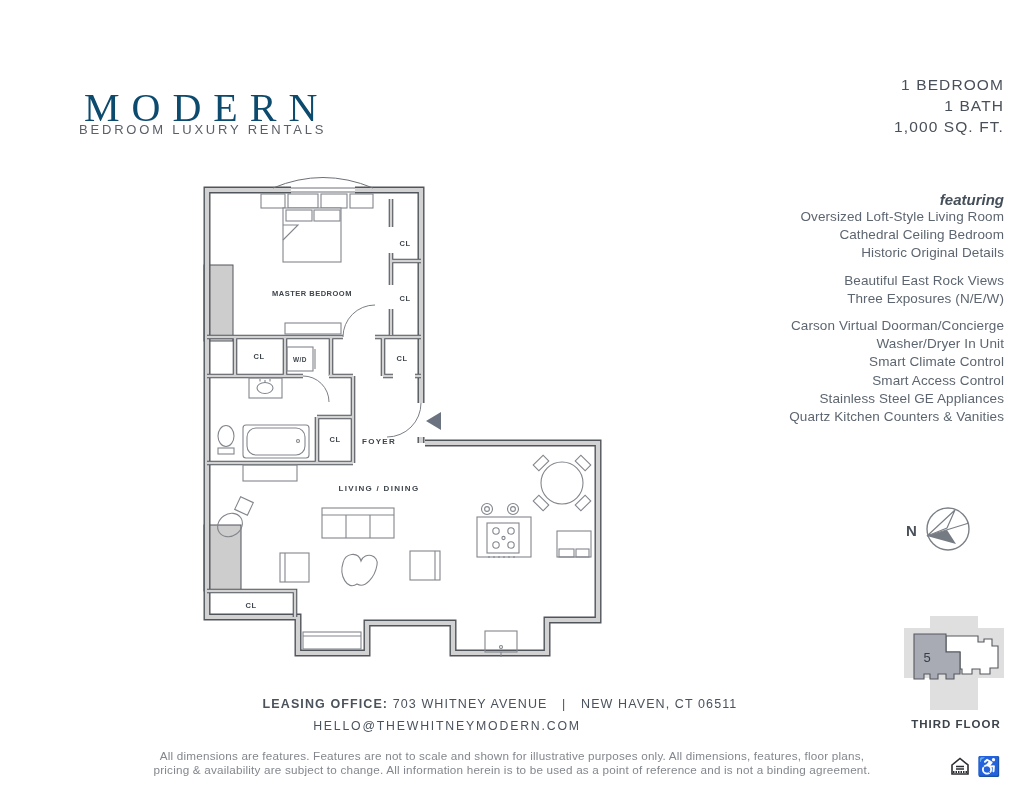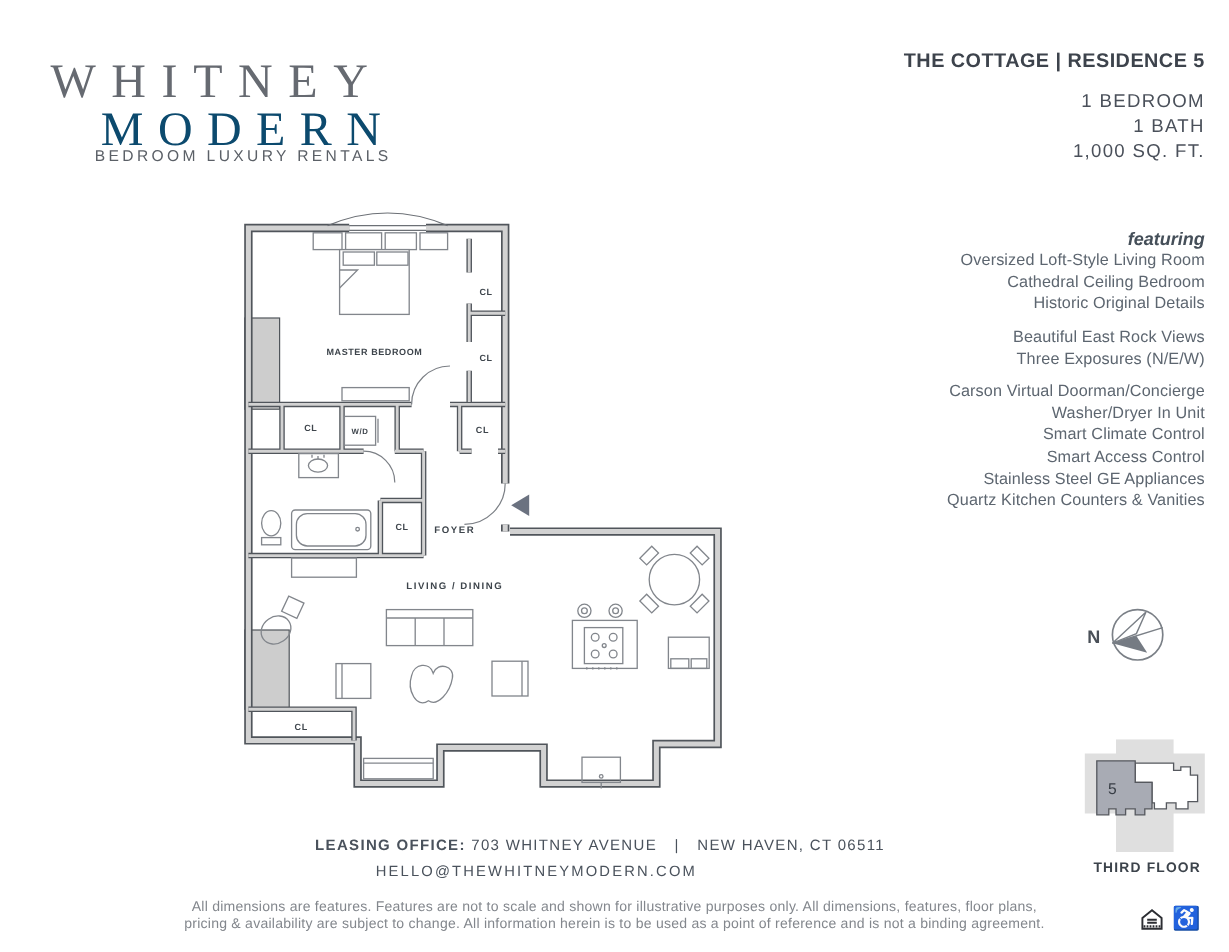--- a/index.html
+++ b/index.html
@@ -56,25 +56,23 @@
 
   
   .fair-icons{left:950px;top:757px;display:flex;gap:7px;align-items:center;}
   .wheelchair{font-size:19px;color:#2c2e33;line-height:20px;}
 </style>
 </head>
 <body>
 
 <div id="page">
 
-  <div class="abs logo-l1">WHITNEY</div>
   <div class="abs logo-l2">MODERN</div>
   <div class="abs logo-tag">BEDROOM LUXURY RENTALS</div>
 
-  <div class="abs unit-title">THE COTTAGE | RESIDENCE 5</div>
   <div class="abs unit-stats">
     <div>1 BEDROOM</div>
     <div>1 BATH</div>
     <div>1,000 SQ. FT.</div>
   </div>
 
   <div class="abs features">
     <div class="feat-head">featuring</div>
     <div class="feat-group">
       <div class="feat-item">Oversized Loft-Style Living Room</div>

